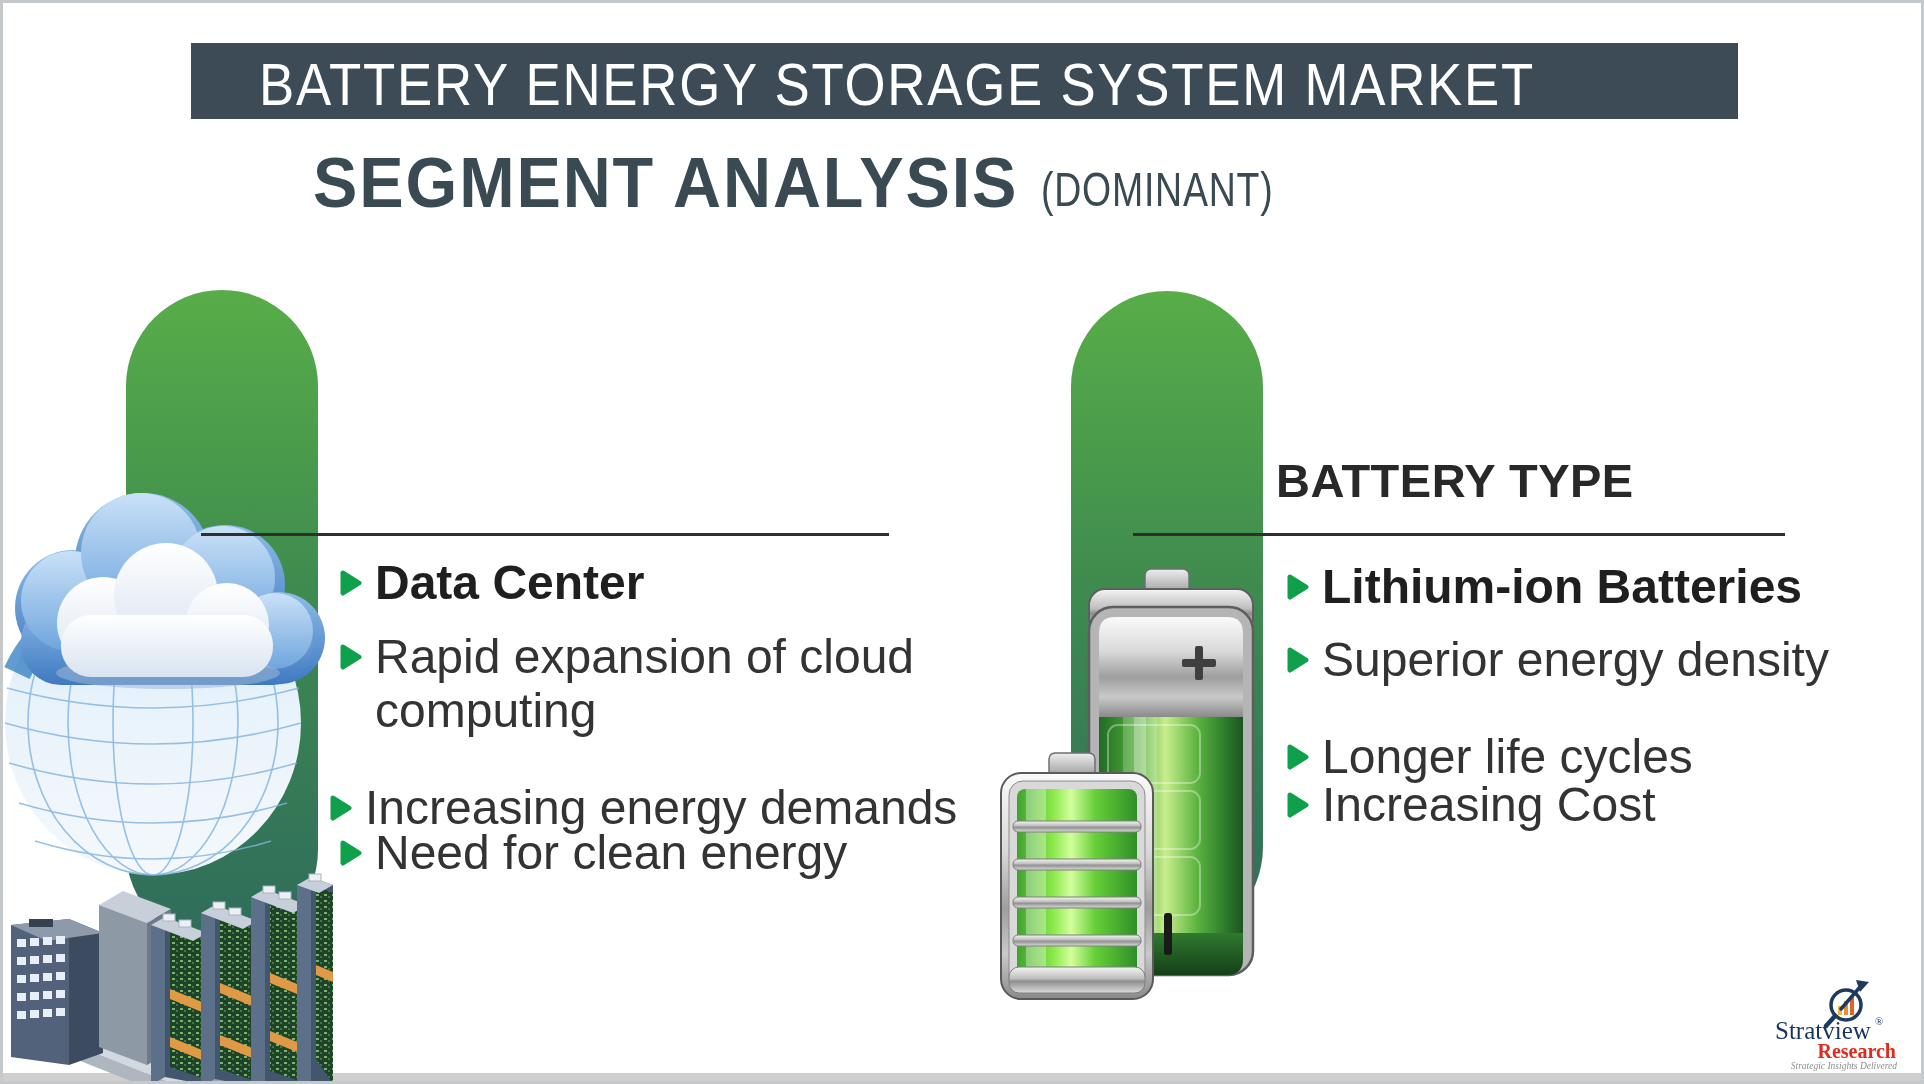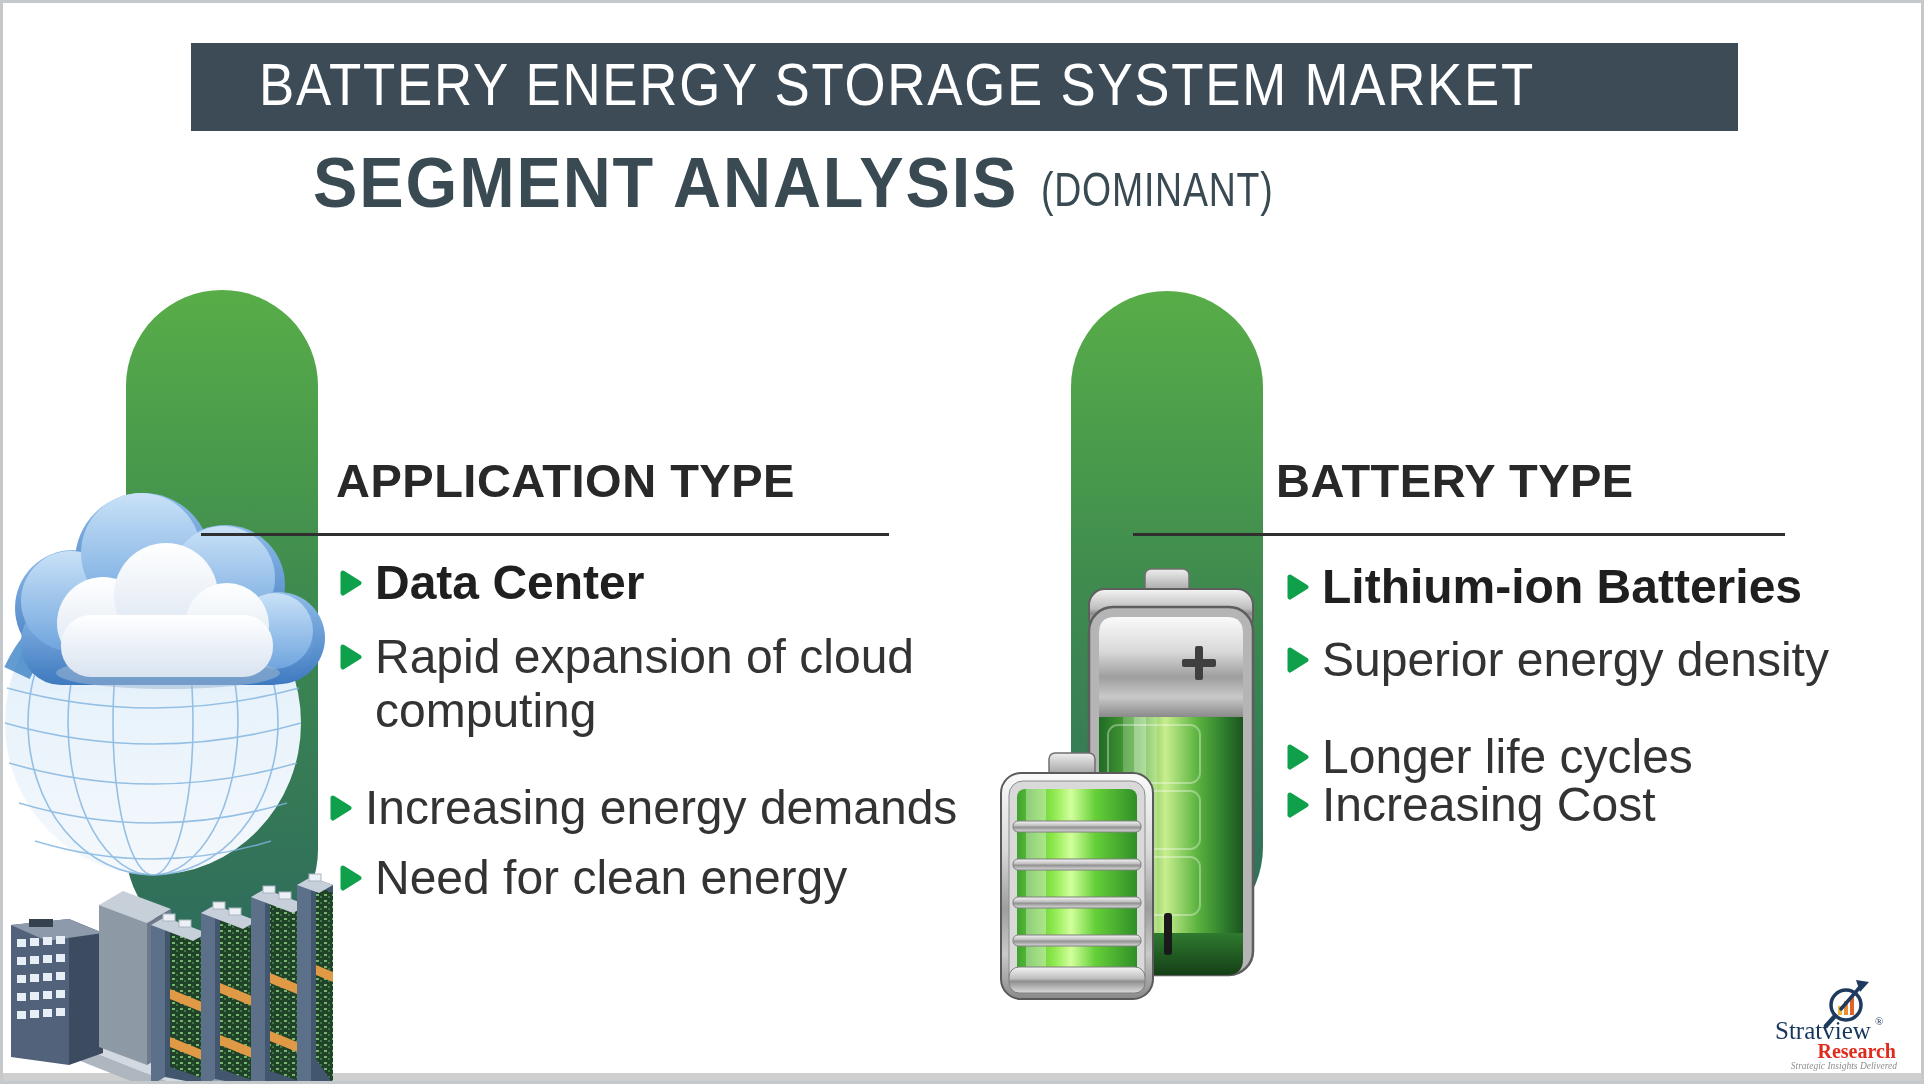--- a/index.html
+++ b/index.html
@@ -5,21 +5,21 @@
   html,body{margin:0;padding:0;background:#e9e9e9;}
   .canvas{
     position:relative; width:1924px; height:1084px; background:#ffffff;
     border:3px solid #C6C9CC; box-sizing:border-box; overflow:hidden;
     font-family:"Liberation Sans", sans-serif;
   }
   .bottom-edge{position:absolute;left:0;right:0;bottom:0;height:8px;background:#CFCFCF;}
 
   
   .header-bar{
-    position:absolute; left:188px; top:40px; width:1547px; height:88px;
+    position:absolute; left:188px; top:40px; width:1547px; height:76px;
     background:#3C4B56;
   }
   .header-bar .bar-text{
     display:inline-block; margin-left:68px; line-height:84px;
     color:#ffffff; font-size:60px; font-weight:400; letter-spacing:2px;
     transform:scaleX(0.88); transform-origin:left center; white-space:nowrap;
   }
   .seg-title{
     position:absolute; left:310px; top:145px; color:#394A53;
     font-size:70px; font-weight:800; letter-spacing:2px; line-height:1;
@@ -53,21 +53,21 @@
   .bullet-item{
     position:absolute; display:flex; align-items:flex-start; gap:12px;
     font-size:48px; line-height:54px; color:#333333; z-index:6;
   }
   .bullet-item .tri{flex:0 0 auto; margin-top:14px;}
   .bullet-item.bold span{font-weight:700; color:#1f1f1f;}
   .bi-l1{left:336px; top:553px;}
   .bi-l2{left:336px; top:627px; width:600px;}
   .bi-l2 span{display:inline-block; max-width:545px;}
   .bi-l3{left:326px; top:778px;}
-  .bi-l4{left:336px; top:848px;}
+  .bi-l4{left:336px; top:823px;}
   .bi-r1{left:1283px; top:557px;}
   .bi-r2{left:1283px; top:630px;}
   .bi-r3{left:1283px; top:703px;margin-top:24px;}
   .bi-r4{left:1283px; top:775px;}
 
   
   .datacenter-art{position:absolute; left:0; top:470px; z-index:4;}
   .battery-art{position:absolute; left:985px; top:560px; z-index:4;}
   .logo-art{position:absolute; left:1700px; top:952px; z-index:7;}
 </style>
@@ -295,21 +295,20 @@
       <g fill="url(#capSilver)" stroke="#7E7E7E">
         <rect x="25" y="258" width="128" height="11" rx="5"></rect>
         <rect x="25" y="296" width="128" height="11" rx="5"></rect>
         <rect x="25" y="334" width="128" height="11" rx="5"></rect>
         <rect x="25" y="372" width="128" height="11" rx="5"></rect>
       </g>
       <rect x="21" y="404" width="136" height="26" rx="10" fill="url(#capSilver)" stroke="#7E7E7E"></rect>
     </g>
   </svg>
 
-  <div class="col-heading left">APPLICATION TYPE</div>
   <div class="divider left"></div>
 
   <div class="bullet-item bold bi-l1">
     <svg class="tri" width="24" height="26" viewBox="0 0 24 26">
         <path d="M4 3 L20 13 L4 23 Z" fill="#0FA04C" stroke="#0FA04C" stroke-width="5" stroke-linejoin="round"></path>
       </svg>
     <span>Data Center</span>
   </div>
   <div class="bullet-item bi-l2">
     <svg class="tri" width="24" height="26" viewBox="0 0 24 26">

